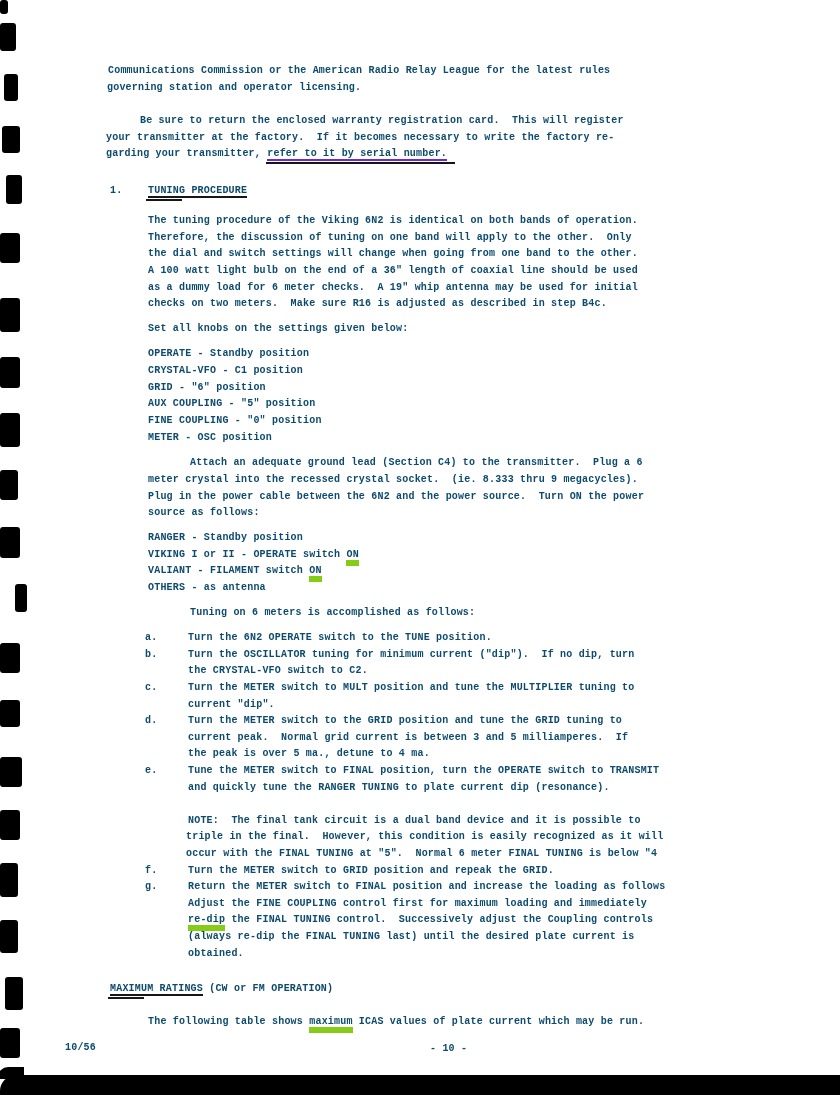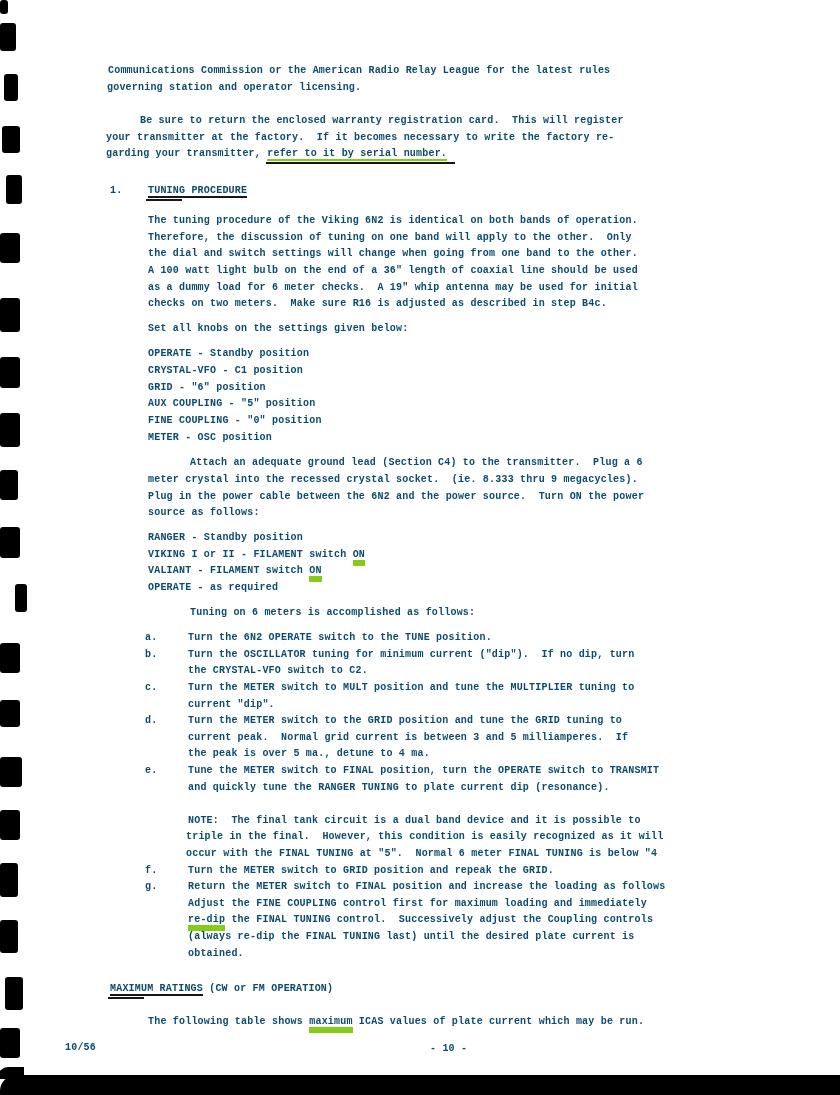--- a/index.html
+++ b/index.html
@@ -7,21 +7,21 @@
     position:relative; width:840px; height:1095px;
     background:#ffffff; overflow:hidden;
     font-family:"Liberation Mono","DejaVu Sans Mono",monospace;
   }
   .tline {
     position:absolute; white-space:pre;
     font-size:10px; font-weight:700; color:#0c4a6e;
     letter-spacing:0.2px; line-height:15px;
   }
   .u1 { border-bottom:6px solid #84cc16; padding-bottom:0px; }
-  .u2 { position:relative; border-bottom:2px solid #84cc16; }
+  .u2 { position:relative; border-bottom:2px solid #6d28d9; }
   .u2::after { content:""; position:absolute; left:-1px; right:-8px; bottom:-5px; height:2px; background:#161616; }
   .u3 { position:relative; border-bottom:2px solid #161616; }
   .u3::after { content:""; position:absolute; left:-2px; width:36px; bottom:-5px; height:2px; background:#161616; }
   .blob { position:absolute; background:#000; border-radius:3px; }
   .bottom-bar {
     position:absolute; left:0; bottom:0; width:840px; height:20px;
     background:#000; border-top-left-radius:16px;
   }
   .bottom-bar::before { content:""; position:absolute; left:-2px; top:-8px; width:26px; height:12px; background:#000; border-top-left-radius:10px; }
 </style>
@@ -70,23 +70,23 @@
       <div class="tline" style="left: 148px; top: 363px; text-align: center;"><span>CRYSTAL-VFO - C1 position</span></div>
       <div class="tline" style="left: 148px; top: 380px;"><span>GRID - "6" position</span></div>
       <div class="tline" style="left: 148px; top: 396px;"><span>AUX COUPLING - "5" position</span></div>
       <div class="tline" style="left: 148px; top: 413px;"><span>FINE COUPLING - "0" position</span></div>
       <div class="tline" style="left: 148px; top: 430px;"><span>METER - OSC position</span></div>
       <div class="tline" style="left: 190px; top: 455px;"><span>Attach an adequate ground lead (Section C4) to the transmitter.  Plug a 6</span></div>
       <div class="tline" style="left: 148px; top: 472px;"><span>meter crystal into the recessed crystal socket.  (ie. 8.333 thru 9 megacycles).</span></div>
       <div class="tline" style="left: 148px; top: 489px;"><span>Plug in the power cable between the 6N2 and the power source.  Turn ON the power</span></div>
       <div class="tline" style="left: 148px; top: 505px;"><span>source as follows:</span></div>
       <div class="tline" style="left: 148px; top: 530px;"><span>RANGER - Standby position</span></div>
-      <div class="tline" style="left: 148px; top: 547px;"><span>VIKING I or II - FILAMENT switch </span><span class="u1">ON</span></div>
+      <div class="tline" style="left: 148px; top: 547px;"><span>VIKING I or II - OPERATE switch </span><span class="u1">ON</span></div>
       <div class="tline" style="left: 148px; top: 563px;"><span>VALIANT - FILAMENT switch </span><span class="u1">ON</span></div>
-      <div class="tline" style="left: 148px; top: 580px;"><span>OPERATE - as required</span></div>
+      <div class="tline" style="left: 148px; top: 580px;"><span>OTHERS - as antenna</span></div>
       <div class="tline" style="left: 190px; top: 605px;"><span>Tuning on 6 meters is accomplished as follows:</span></div>
       <div class="tline" style="left: 145px; top: 630px;"><span>a.</span></div>
       <div class="tline" style="left: 188px; top: 630px;"><span>Turn the 6N2 OPERATE switch to the TUNE position.</span></div>
       <div class="tline" style="left: 145px; top: 647px;"><span>b.</span></div>
       <div class="tline" style="left: 188px; top: 647px;"><span>Turn the OSCILLATOR tuning for minimum current ("dip").  If no dip, turn</span></div>
       <div class="tline" style="left: 188px; top: 663px;"><span>the CRYSTAL-VFO switch to C2.</span></div>
       <div class="tline" style="left: 145px; top: 680px;"><span>c.</span></div>
       <div class="tline" style="left: 188px; top: 680px;"><span>Turn the METER switch to MULT position and tune the MULTIPLIER tuning to</span></div>
       <div class="tline" style="left: 188px; top: 697px;"><span>current "dip".</span></div>
       <div class="tline" style="left: 145px; top: 713px;"><span>d.</span></div>

